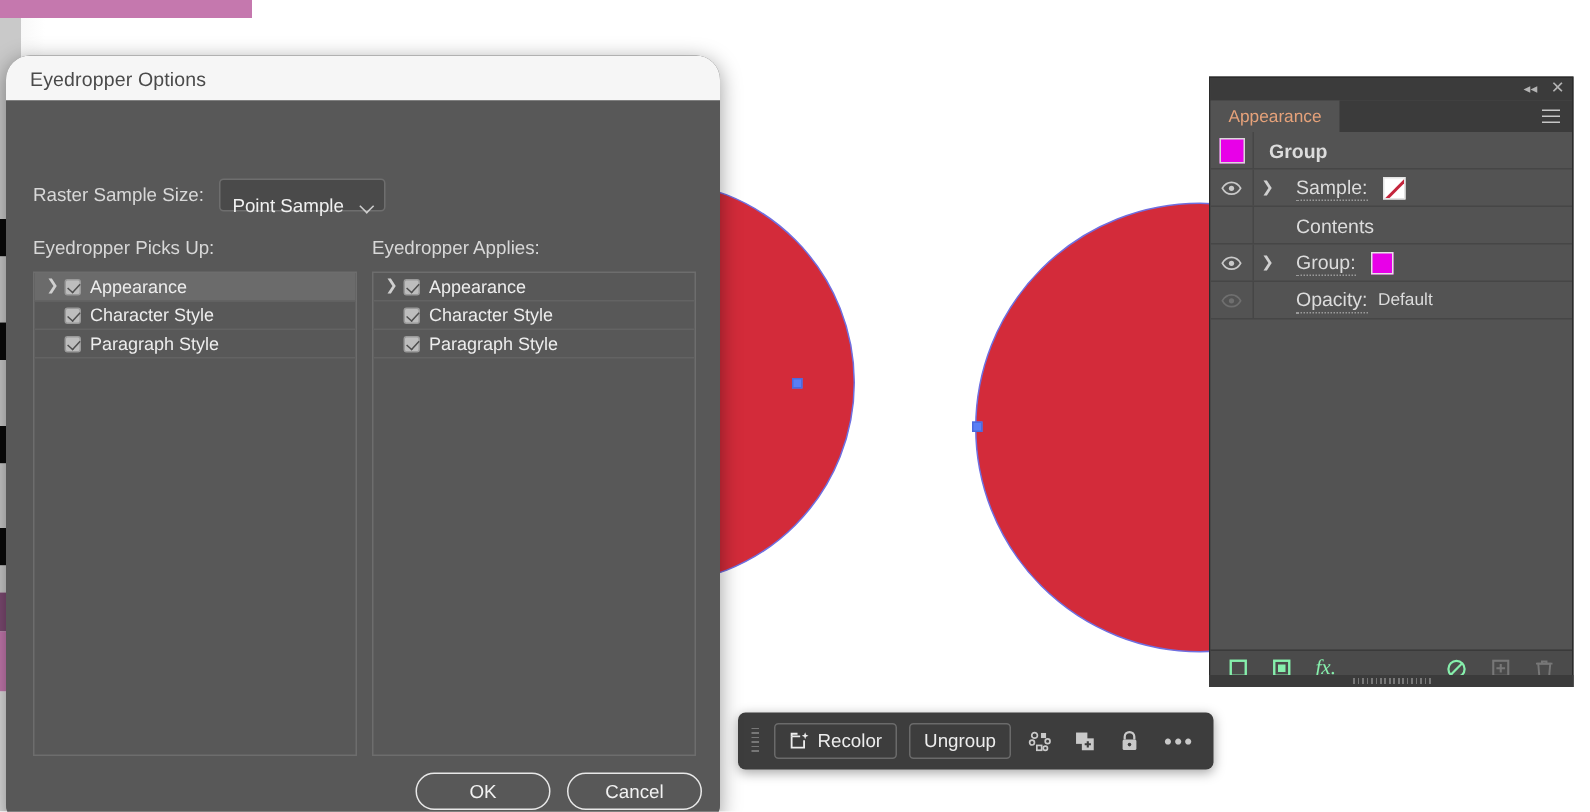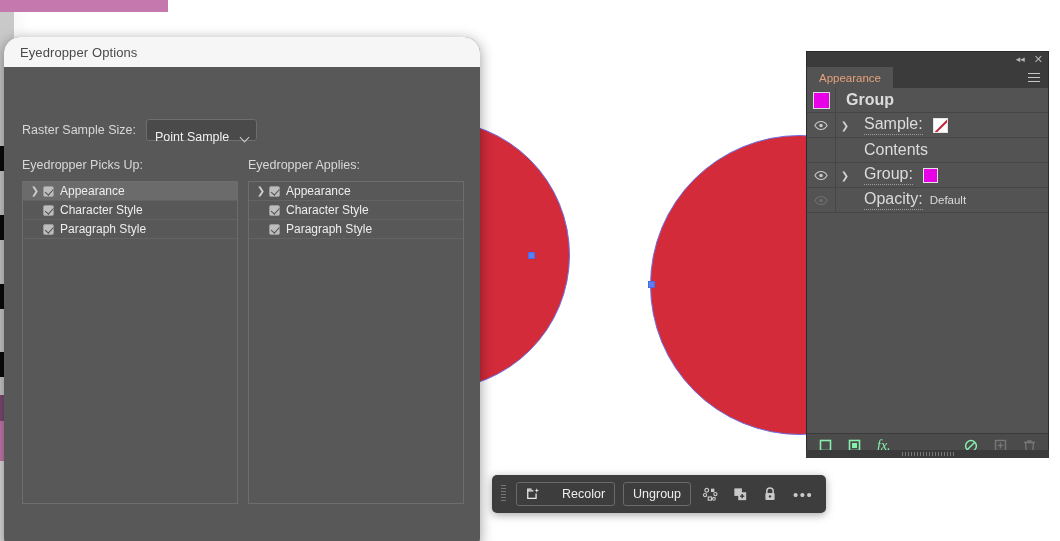--- a/index.html
+++ b/index.html
@@ -348,21 +348,21 @@
   }
   .swatch-none-line {
     position: absolute;
     left: -3px; top: 50%;
     width: 22px; height: 2.2px;
     background: #c4253c;
     transform: rotate(-45deg);
     transform-origin: center;
   }
   .row-label {
-    font-size: 16px;
+    font-size: 13px;
     color: #dcdcdc;
     margin-left: 10px;
     white-space: nowrap;
   }
   .row-label.bold { font-weight: bold; }
   .row-label.dotted-underline {
     border-bottom: 1px dotted #9a9a9a;
     padding-bottom: 1px;
   }
   .row-value {
@@ -434,21 +434,21 @@
   .toolbar-button {
     height: 24px;
     border: 1px solid #6a6a6a;
     border-radius: 3px;
     background: transparent;
     color: #ededed;
     font-size: 12.5px;
     font-family: "Liberation Sans", sans-serif;
     display: flex;
     align-items: center;
-    gap: 22px;
+    gap: 5px;
     padding: 0 9px;
     cursor: pointer;
   }
   .toolbar-icon-btn {
     width: 22px; height: 22px;
     display: flex;
     align-items: center;
     justify-content: center;
     cursor: pointer;
     color: #c9c9c9;
@@ -537,20 +537,24 @@
             <span class="checkbox checked"></span>
             <span class="list-row-label">Character Style</span>
           </div>
           <div class="list-row">
             <span class="disclosure-spacer"></span>
             <span class="checkbox checked"></span>
             <span class="list-row-label">Paragraph Style</span>
           </div>
         </div>
 
+      <div id="dialog-buttons">
+        <button class="pill-button">OK</button>
+        <button class="pill-button">Cancel</button>
+      </div>
 
     </div>
   </div>
 
   <div id="appearance-panel">
 
     <div id="panel-topbar">
       <span class="topbar-icon">◂◂</span>
       <span class="topbar-icon" style="font-size:11px;">✕</span>
     </div>

